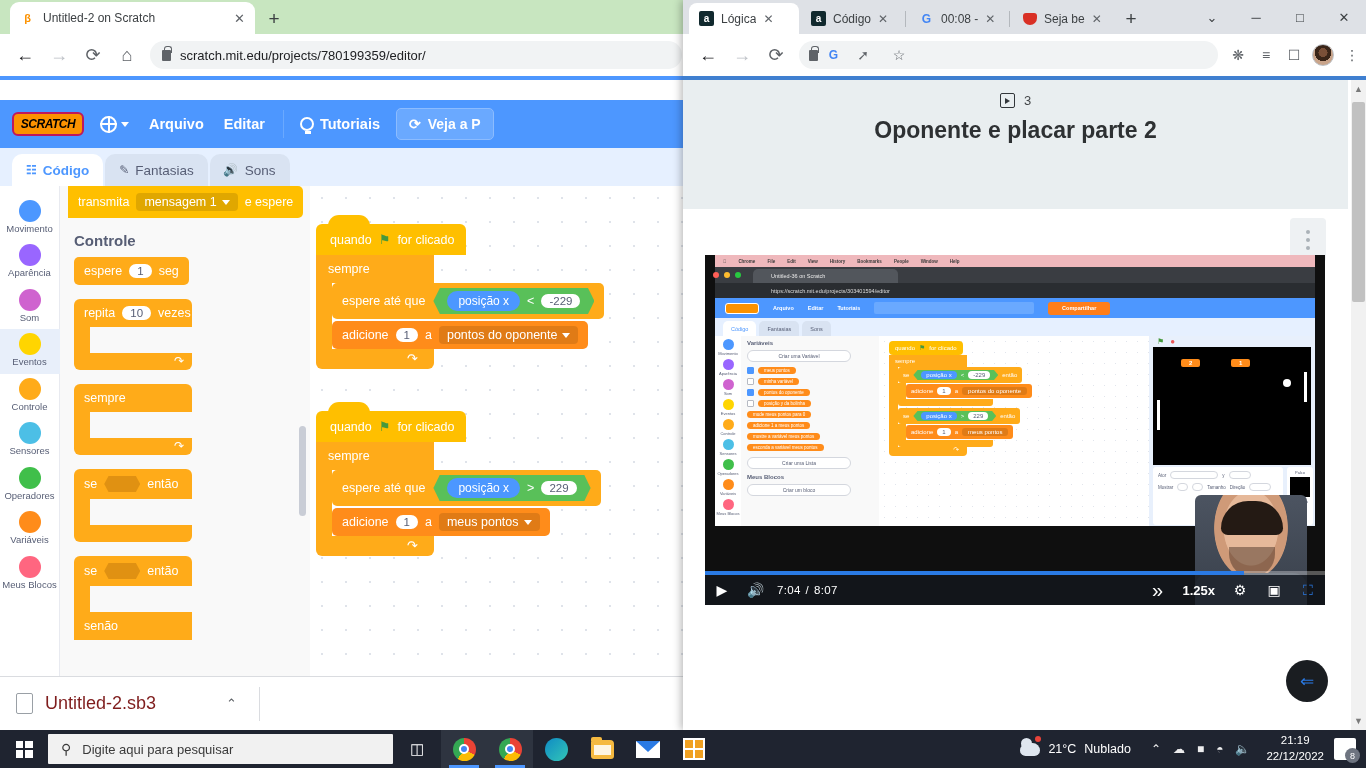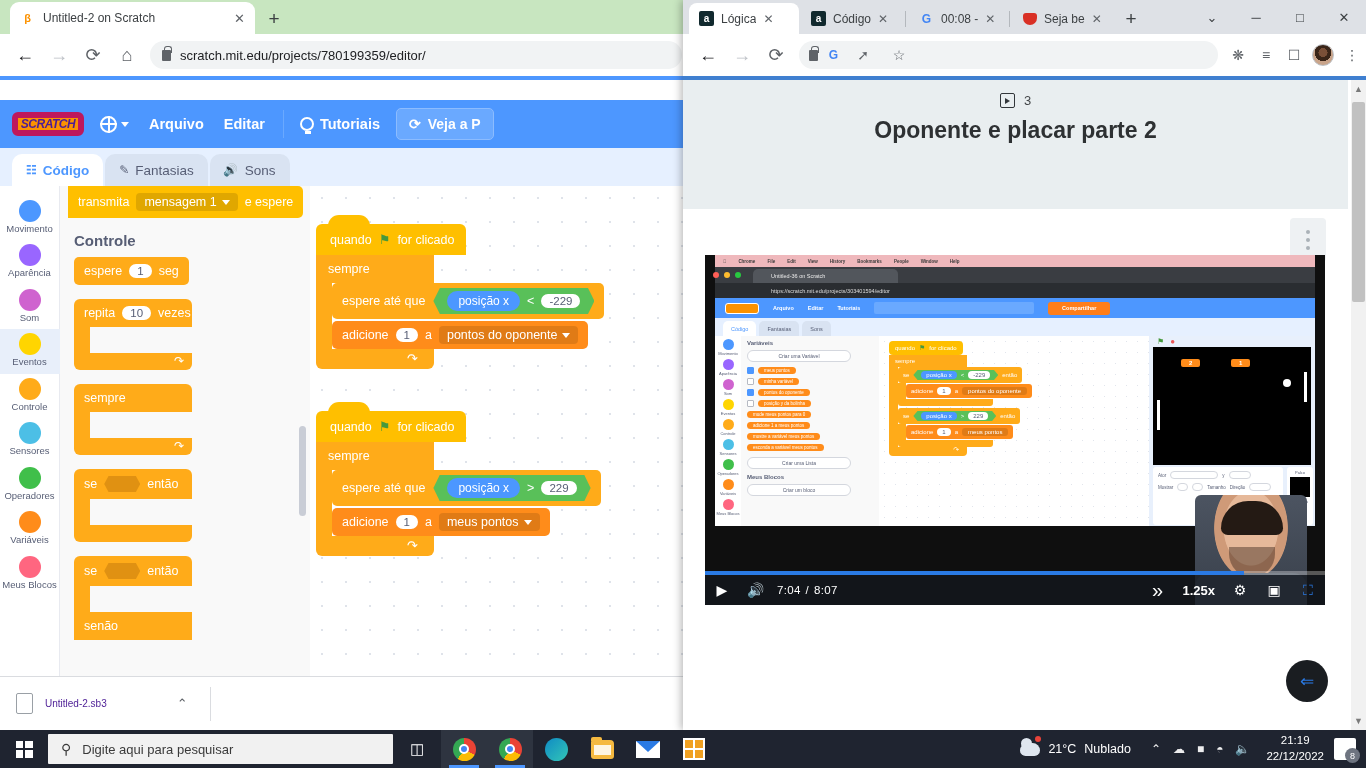--- a/index.html
+++ b/index.html
@@ -63,22 +63,22 @@
   .blue-strip-left { position:absolute; left:0; top:76px; width:690px; height:4px; background:#4d97ff; }
 
   
   .scratch-menubar {
     position:absolute; left:0; top:100px; width:690px; height:48px;
     background:#4d97ff; display:flex; align-items:center; gap:0;
   }
   .scratch-logo {
     margin-left:12px; width:72px; height:24px; background:#fc9200;
     border-radius:6px; display:flex; align-items:center; justify-content:center;
-    color:#4c1d95; font-size:12px; font-weight:bold; font-style:italic;
-    letter-spacing:-0.5px; border:6px solid #be185d;
+    color:#000000; font-size:12px; font-weight:bold; font-style:italic;
+    letter-spacing:-0.5px; border:2px solid #be185d;
   }
   .mb-globe { margin-left:16px; display:flex; align-items:center; gap:4px; color:#fff; }
   .globe-circle {
     width:17px; height:17px; border:2px solid #fff; border-radius:50%;
     position:relative;
   }
   .globe-circle::before{content:"";position:absolute;left:5.5px;top:-2px;width:2px;height:17px;background:#fff;}
   .globe-circle::after{content:"";position:absolute;left:-2px;top:5.5px;width:17px;height:2px;background:#fff;}
   .caret-dn { width:0;height:0;border-left:4px solid transparent;border-right:4px solid transparent;border-top:5px solid #fff; }
   .mb-item { color:#fff; font-size:14.5px; font-weight:bold; margin-left:20px; white-space:nowrap; }
@@ -193,21 +193,21 @@
 
   .scratch-statusbar {
     position:absolute; left:0; top:676px; width:690px; height:54px;
     background:#fff; border-top:1px solid #dadce0;
     display:flex; align-items:center;
   }
   .dl-item { display:flex; align-items:center; gap:12px; margin-left:16px; }
   .dl-file-ico {
     width:17px;height:21px;border:1.5px solid #9aa0a6;border-radius:2px;background:#fff;
   }
-  .dl-name { font-size:10px; color:#4c1d95; }
+  .dl-name { font-size:18px; color:#7f1d1d; }
   .dl-caret { margin-left:58px; font-size:13px; color:#5f6368; }
   .dl-divider { width:1px; height:34px; background:#dadce0; margin-left:22px; }
 
   
   #alura-window {
     position:absolute; left:683px; top:0; width:683px; height:730px;
     background:#fff; box-shadow:-2px 0 8px rgba(0,0,0,0.28); overflow:hidden;
   }
   .chrome-tabstrip-right {
     position:absolute; left:0; top:0; width:683px; height:34px; background:#dee1e6;

